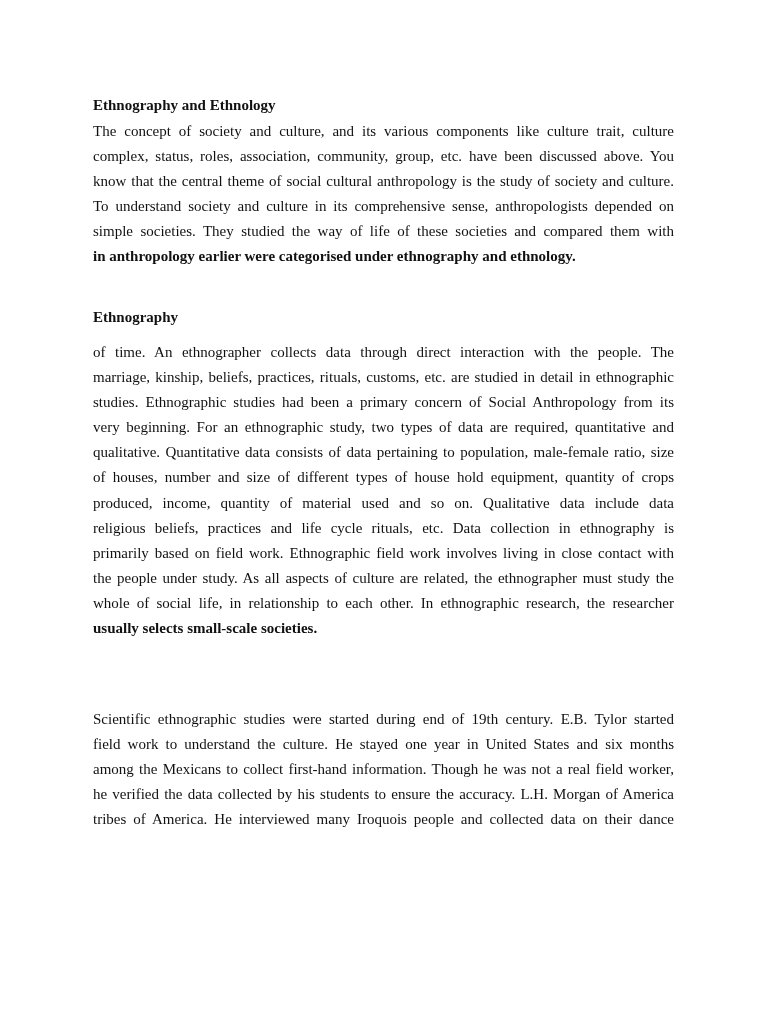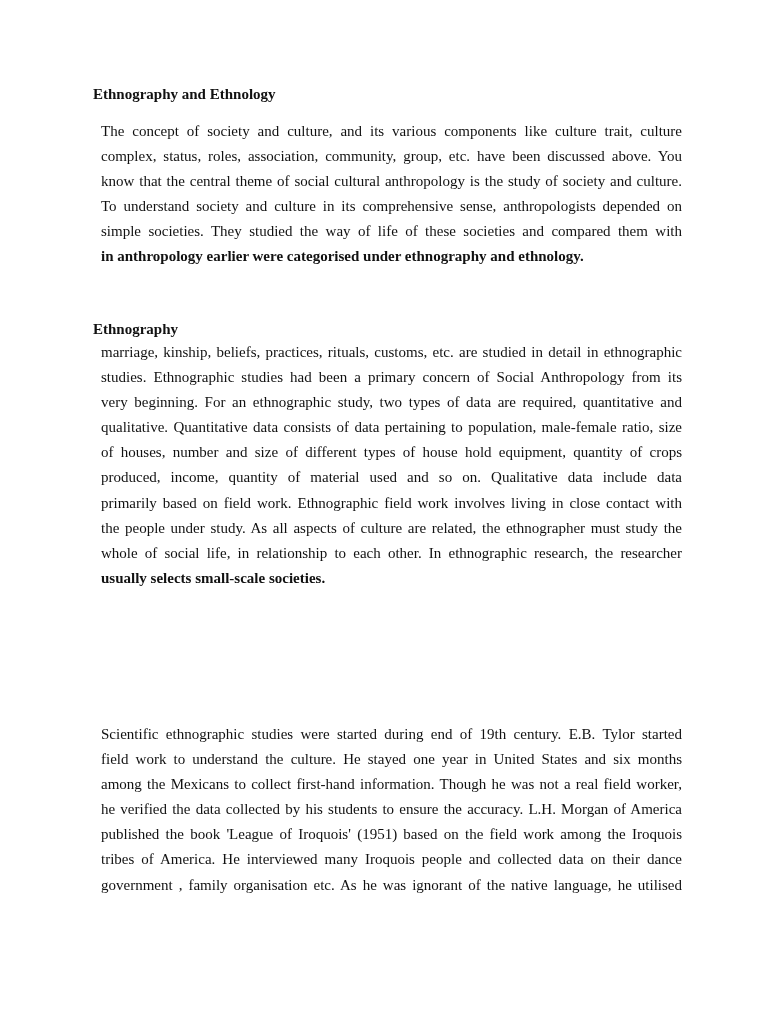--- a/index.html
+++ b/index.html
@@ -9,33 +9,33 @@
     font-family: "Liberation Serif", "DejaVu Serif", serif;
     font-size: 15px; color: #111111;
   }
   .heading {
     position: absolute; left: 0; font-weight: bold; white-space: nowrap;
     line-height: 20px;
   }
   .para { position: absolute; left: 0; width: 581px; }
   .line {
     display: block; height: 25.1px; line-height: 20px;
-    text-align: justify; text-align-last: justify; white-space: nowrap; margin-left: 8px;
+    text-align: justify; text-align-last: justify; white-space: nowrap;
   }
   .line span { white-space: normal; }
   .line.last { text-align-last: left; }
   .jline { display: block; width: 581px; text-align: justify; text-align-last: justify; }
   .line.last .jline { text-align-last: left; font-weight: bold; }
 </style>
 </head>
 <body>
 
 <div class="page">
 
-  <div class="heading" style="top:84px;">Ethnography and Ethnology</div>
+  <div class="heading" style="top:95px;">Ethnography and Ethnology</div>
 
   <div class="para" style="top:121px;">
     <div class="line">
         <span class="jline">The concept of society and culture, and its various components like culture trait, culture</span>
       </div>
     <div class="line">
         <span class="jline">complex, status, roles, association, community, group, etc. have been discussed above. You</span>
       </div>
     <div class="line">
         <span class="jline">know that the central theme of social cultural anthropology is the study of society and culture.</span>
@@ -44,72 +44,72 @@
         <span class="jline">To understand society and culture in its comprehensive sense, anthropologists depended on</span>
       </div>
     <div class="line">
         <span class="jline">simple societies. They studied the way of life of these societies and compared them with</span>
       </div>
     <div class="line last">
         <span class="jline">in anthropology earlier were categorised under ethnography and ethnology.</span>
       </div>
   </div>
 
-  <div class="heading" style="top:319px;text-align:center;">Ethnography</div>
+  <div class="heading" style="top:307px;text-align:center;">Ethnography</div>
 
   <div class="para" style="top:342px;">
+    <div class="line">
+        <span class="jline">of time. An ethnographer collects data through direct interaction with the people. The</span>
+      </div>
     <div class="line">
         <span class="jline">marriage, kinship, beliefs, practices, rituals, customs, etc. are studied in detail in ethnographic</span>
       </div>
     <div class="line">
         <span class="jline">studies. Ethnographic studies had been a primary concern of Social Anthropology from its</span>
       </div>
     <div class="line">
         <span class="jline">very beginning. For an ethnographic study, two types of data are required, quantitative and</span>
       </div>
     <div class="line">
         <span class="jline">qualitative. Quantitative data consists of data pertaining to population, male-female ratio, size</span>
       </div>
     <div class="line">
         <span class="jline">of houses, number and size of different types of house hold equipment, quantity of crops</span>
       </div>
     <div class="line">
         <span class="jline">produced, income, quantity of material used and so on. Qualitative data include data</span>
       </div>
     <div class="line">
+        <span class="jline">religious beliefs, practices and life cycle rituals, etc. Data collection in ethnography is</span>
+      </div>
+    <div class="line">
         <span class="jline">primarily based on field work. Ethnographic field work involves living in close contact with</span>
       </div>
     <div class="line">
         <span class="jline">the people under study. As all aspects of culture are related, the ethnographer must study the</span>
       </div>
     <div class="line">
         <span class="jline">whole of social life, in relationship to each other. In ethnographic research, the researcher</span>
       </div>
     <div class="line last">
         <span class="jline">usually selects small-scale societies.</span>
       </div>
   </div>
 
-  <div class="para" style="top:724px;">
+  <div class="para" style="top:709px;">
     <div class="line">
         <span class="jline">Scientific ethnographic studies were started during end of 19th century. E.B. Tylor started</span>
       </div>
     <div class="line">
         <span class="jline">field work to understand the culture. He stayed one year in United States and six months</span>
       </div>
     <div class="line">
         <span class="jline">among the Mexicans to collect first-hand information. Though he was not a real field worker,</span>
       </div>
     <div class="line">
         <span class="jline">he verified the data collected by his students to ensure the accuracy. L.H. Morgan of America</span>
       </div>
     <div class="line">
-        <span class="jline">published the book 'League of Iroquois' (1951) based on the field work among the Iroquois</span>
-      </div>
-    <div class="line">
         <span class="jline">tribes of America. He interviewed many Iroquois people and collected data on their dance</span>
-      </div>
-    <div class="line">
-        <span class="jline">government , family organisation etc. As he was ignorant of the native language, he utilised</span>
       </div>
   </div>
 
 </div>
 
 </body></html>

